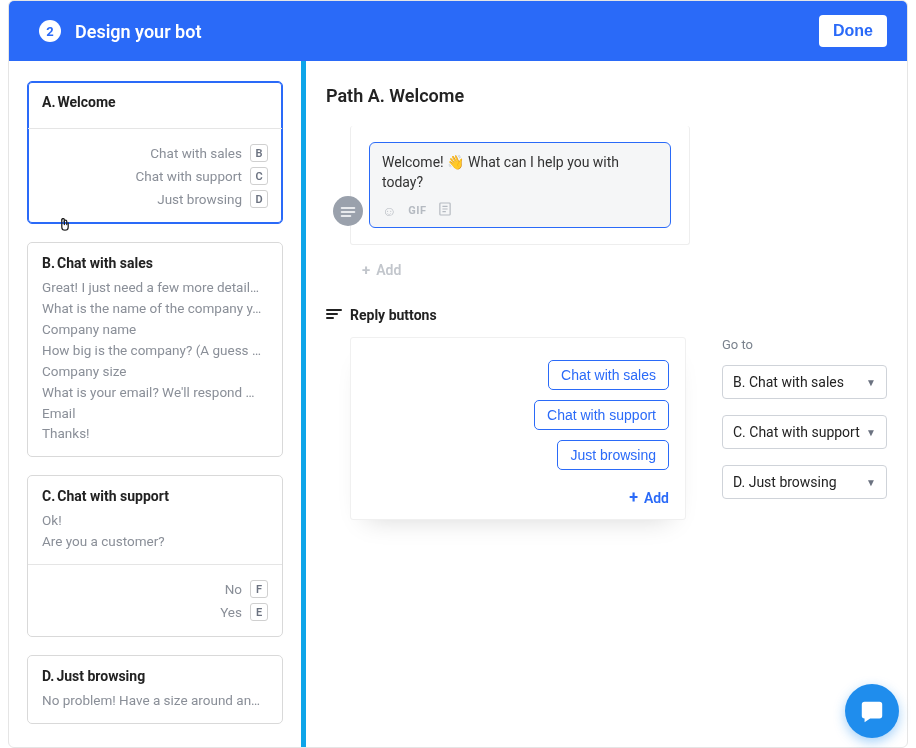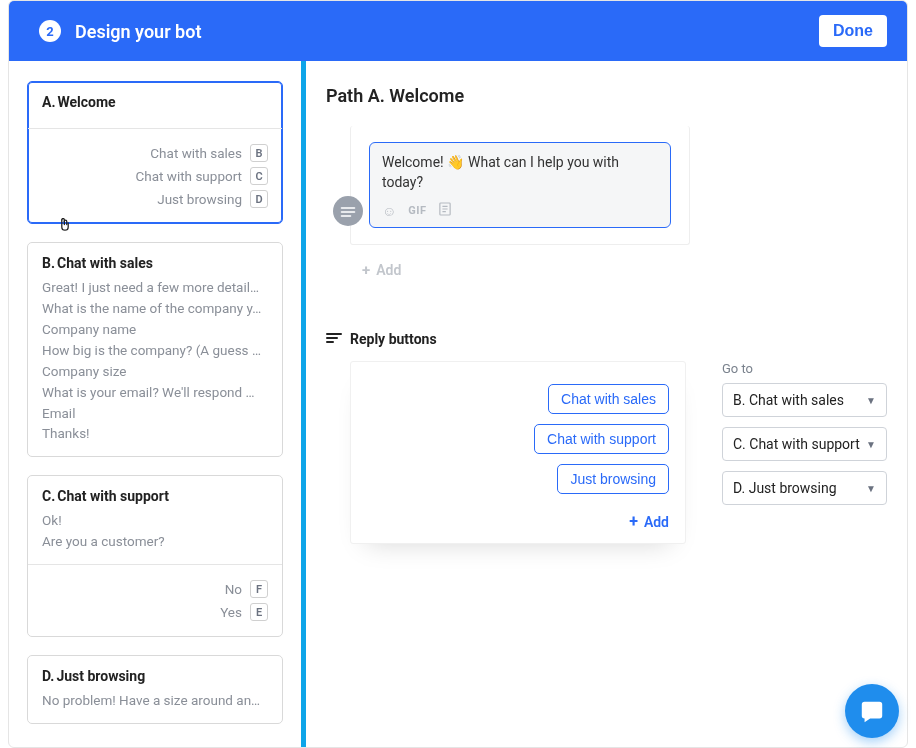--- a/index.html
+++ b/index.html
@@ -108,21 +108,21 @@
   .tb-icon { color:#b5bac1; font-size:14px; }
   .tb-gif { color:#b5bac1; font-size:11px; font-weight:700; letter-spacing:0.5px; }
   .add-link {
     display:flex; align-items:center; gap:6px; color:#c2c6cc;
     font-size:14px; font-weight:600; margin:16px 0 0 36px; cursor:pointer;
   }
   .add-link .plus { font-size:15px; font-weight:700; }
 
   .section-header {
     display:flex; align-items:center; gap:8px; font-weight:700; font-size:14px;
-    margin:52px 0 14px 0; color:#222;
+    margin:28px 0 14px 0; color:#222;
   }
   .section-icon {
     width:16px; height:12px; position:relative;
   }
   .section-icon span{
     display:block; height:2px; background:#222; border-radius:1px; margin-bottom:2px;
   }
   .reply-panel {
     width:340px;
     background:#fff;
@@ -136,21 +136,21 @@
   .chip {
     border:1.5px solid #2A6AF8; color:#2A6AF8; background:#fff;
     border-radius:5px; padding:6px 12px; font-size:14px; cursor:pointer;
   }
   .add-reply {
     display:flex; align-items:center; justify-content:flex-end; gap:6px;
     color:#2A6AF8; font-weight:600; font-size:14px; margin-top:8px; cursor:pointer;
   }
   .add-reply .plus { font-size:16px; font-weight:700; }
 
-  .goto-col { display:flex; flex-direction:column; gap:10px; min-width:165px; }
+  .goto-col { display:flex; flex-direction:column; gap:16px; min-width:165px; }
   .goto-label { font-size:13px; color:#7a828d; margin-bottom:-3px; }
   .select {
     border:1px solid #cfd3d9; border-radius:4px; background:#fff;
     display:flex; align-items:center; justify-content:space-between;
     padding:8px 10px; font-size:14px; color:#222; cursor:pointer; min-width:160px;
   }
   .select .caret { font-size:10px; color:#6b7280; }
 
   .intercom {
     position:absolute; right:17px; bottom:10px;

